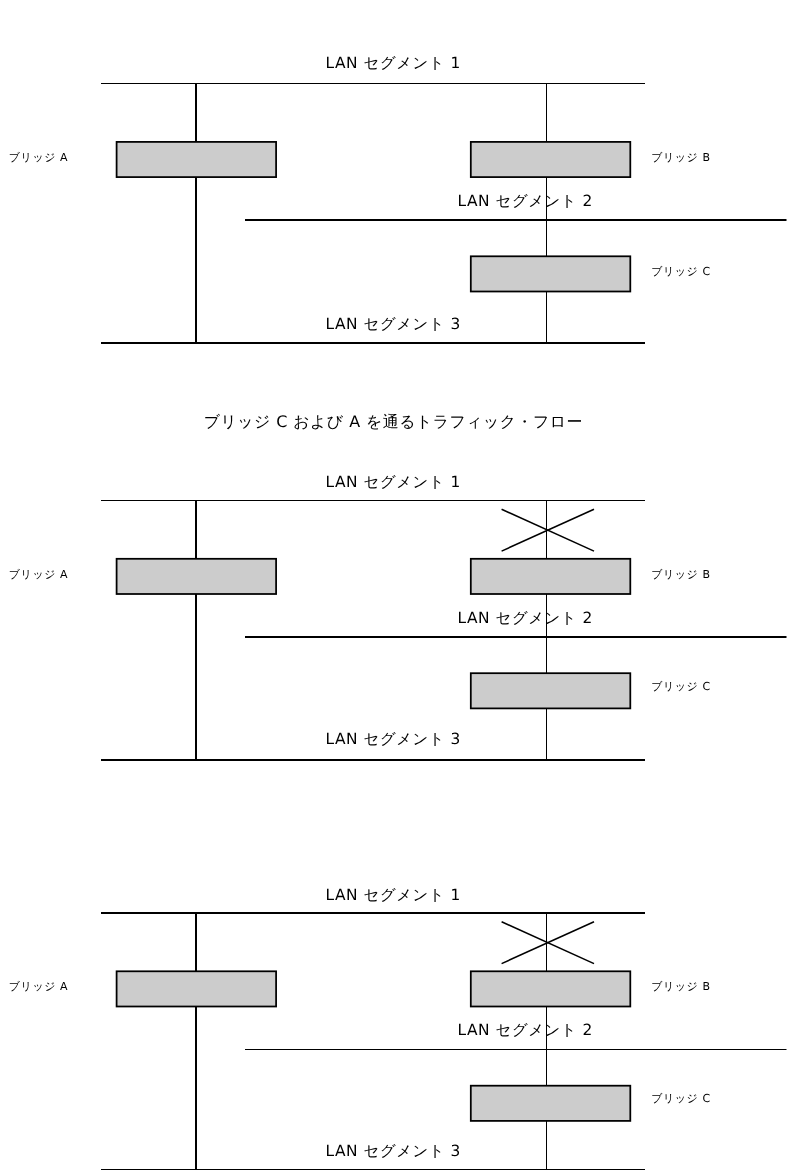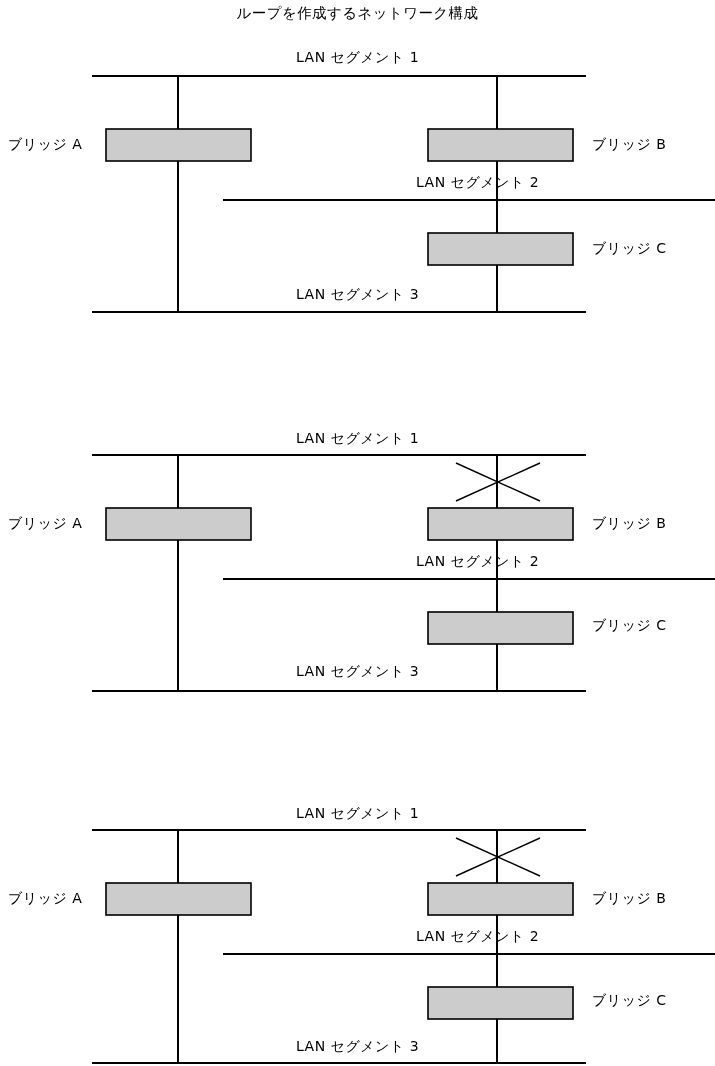--- a/index.html
+++ b/index.html
@@ -36,21 +36,21 @@
   }
   .seg-label {
     position: absolute;
     font-size: 14px;
     letter-spacing: 0.5px;
     white-space: nowrap;
     text-align: center;
   }
   .bridge-label {
     position: absolute;
-    font-size: 14px;
+    font-size: 10px;
     letter-spacing: 0.5px;
     white-space: nowrap;
   }
   svg.wires {
     position: absolute;
     left: 0;
     top: 0;
     overflow: visible;
   }
   .hline, .vline {
@@ -69,21 +69,20 @@
     stroke-width: 1.6;
   }
 </style>
 </head>
 <body>
 
 <div class="page">
 
   <div class="panel" style="top:0px; height:340px;">
 
-    <div class="diagram-title" style="top:4px;">ループを作成するネットワーク構成</div>
 
     <div class="seg-label" style="top:49px; left:0; width:715px;">LAN セグメント 1</div>
 
     <div class="seg-label" style="top:174px; left:120px; width:715px;">LAN セグメント 2</div>
 
     <div class="seg-label" style="top:286px; left:0px; width:715px;">LAN セグメント 3</div>
 
     <div class="bridge-label" style="top:136px; left:8px;">ブリッジ A</div>
 
     <div class="bridge-label" style="top:136px; left:592px;">ブリッジ B</div>
@@ -107,20 +106,21 @@
       <line class="vline" x1="497" y1="265" x2="497" y2="312"></line>
 
       <rect class="bridge-box" x="106" y="129" width="145" height="32"></rect>
       <rect class="bridge-box" x="428" y="129" width="145" height="32"></rect>
       <rect class="bridge-box" x="428" y="233" width="145" height="32"></rect>
     </svg>
   </div>
 
   <div class="panel" style="top:355px; height:360px;">
 
+    <div class="diagram-title" style="top:19px;">ブリッジ C および A を通るトラフィック・フロー</div>
 
     <div class="seg-label" style="top:75px; left:0; width:715px;">LAN セグメント 1</div>
 
     <div class="seg-label" style="top:198px; left:120px; width:715px;">LAN セグメント 2</div>
 
     <div class="seg-label" style="top:308px; left:0px; width:715px;">LAN セグメント 3</div>
 
     <div class="bridge-label" style="top:160px; left:8px;">ブリッジ A</div>
 
     <div class="bridge-label" style="top:160px; left:592px;">ブリッジ B</div>

